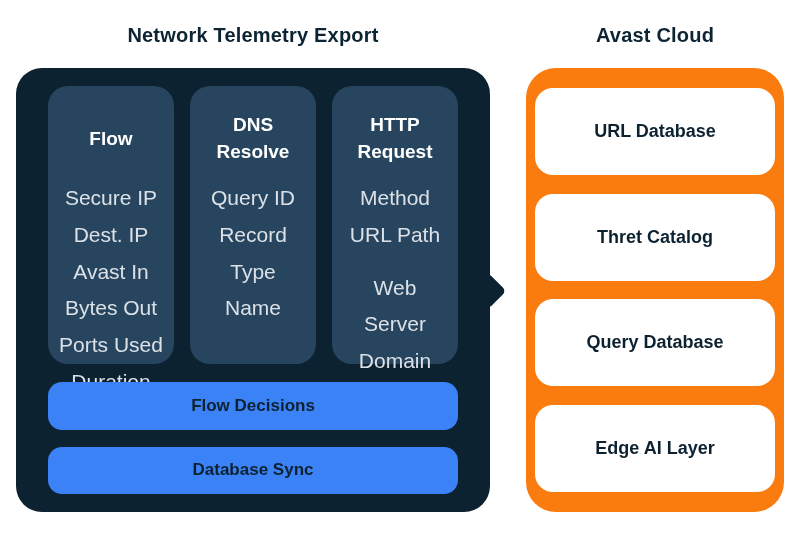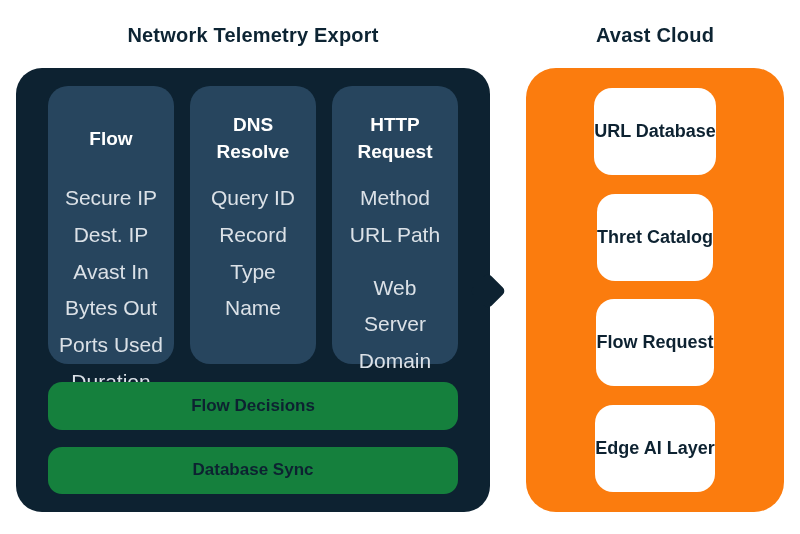--- a/index.html
+++ b/index.html
@@ -79,21 +79,21 @@
     font-size: 21px;
     line-height: 1.75;
     color: #dbe1e7;
     text-align: center;
     max-width: 120px;
   }
   .column-item.spaced { margin-top: 16px; }
 
   .panel-bar {
     height: 49px;
-    background: #15803d;
+    background: #3b82f6;
     border-radius: 14px;
     display: flex;
     align-items: center;
     justify-content: center;
     font-size: 17px;
     font-weight: bold;
     color: #0d2231;
   }
   .panel-bar.first { margin-bottom: 17px; }
 
@@ -101,21 +101,20 @@
   .cloud-panel {
     position: absolute;
     left: 526px; top: 68px;
     width: 258px; height: 444px;
     background: #fb7c0e;
     border-radius: 30px;
     padding: 20px 9px;
     display: flex;
     flex-direction: column;
     justify-content: space-between;
-    align-items: center;
   }
   .cloud-box {
     height: 87px;
     background: #ffffff;
     border-radius: 18px;
     display: flex;
     align-items: center;
     justify-content: center;
     font-size: 18px;
     font-weight: bold;
@@ -167,15 +166,15 @@
 
   </div>
 
   <div class="panel-bar first">Flow Decisions</div>
   <div class="panel-bar">Database Sync</div>
 </div>
 
 <div class="cloud-panel">
   <div class="cloud-box">URL Database</div>
   <div class="cloud-box">Thret Catalog</div>
-  <div class="cloud-box">Flow Request</div>
+  <div class="cloud-box">Query Database</div>
   <div class="cloud-box">Edge AI Layer</div>
 </div>
 
 </body></html>

